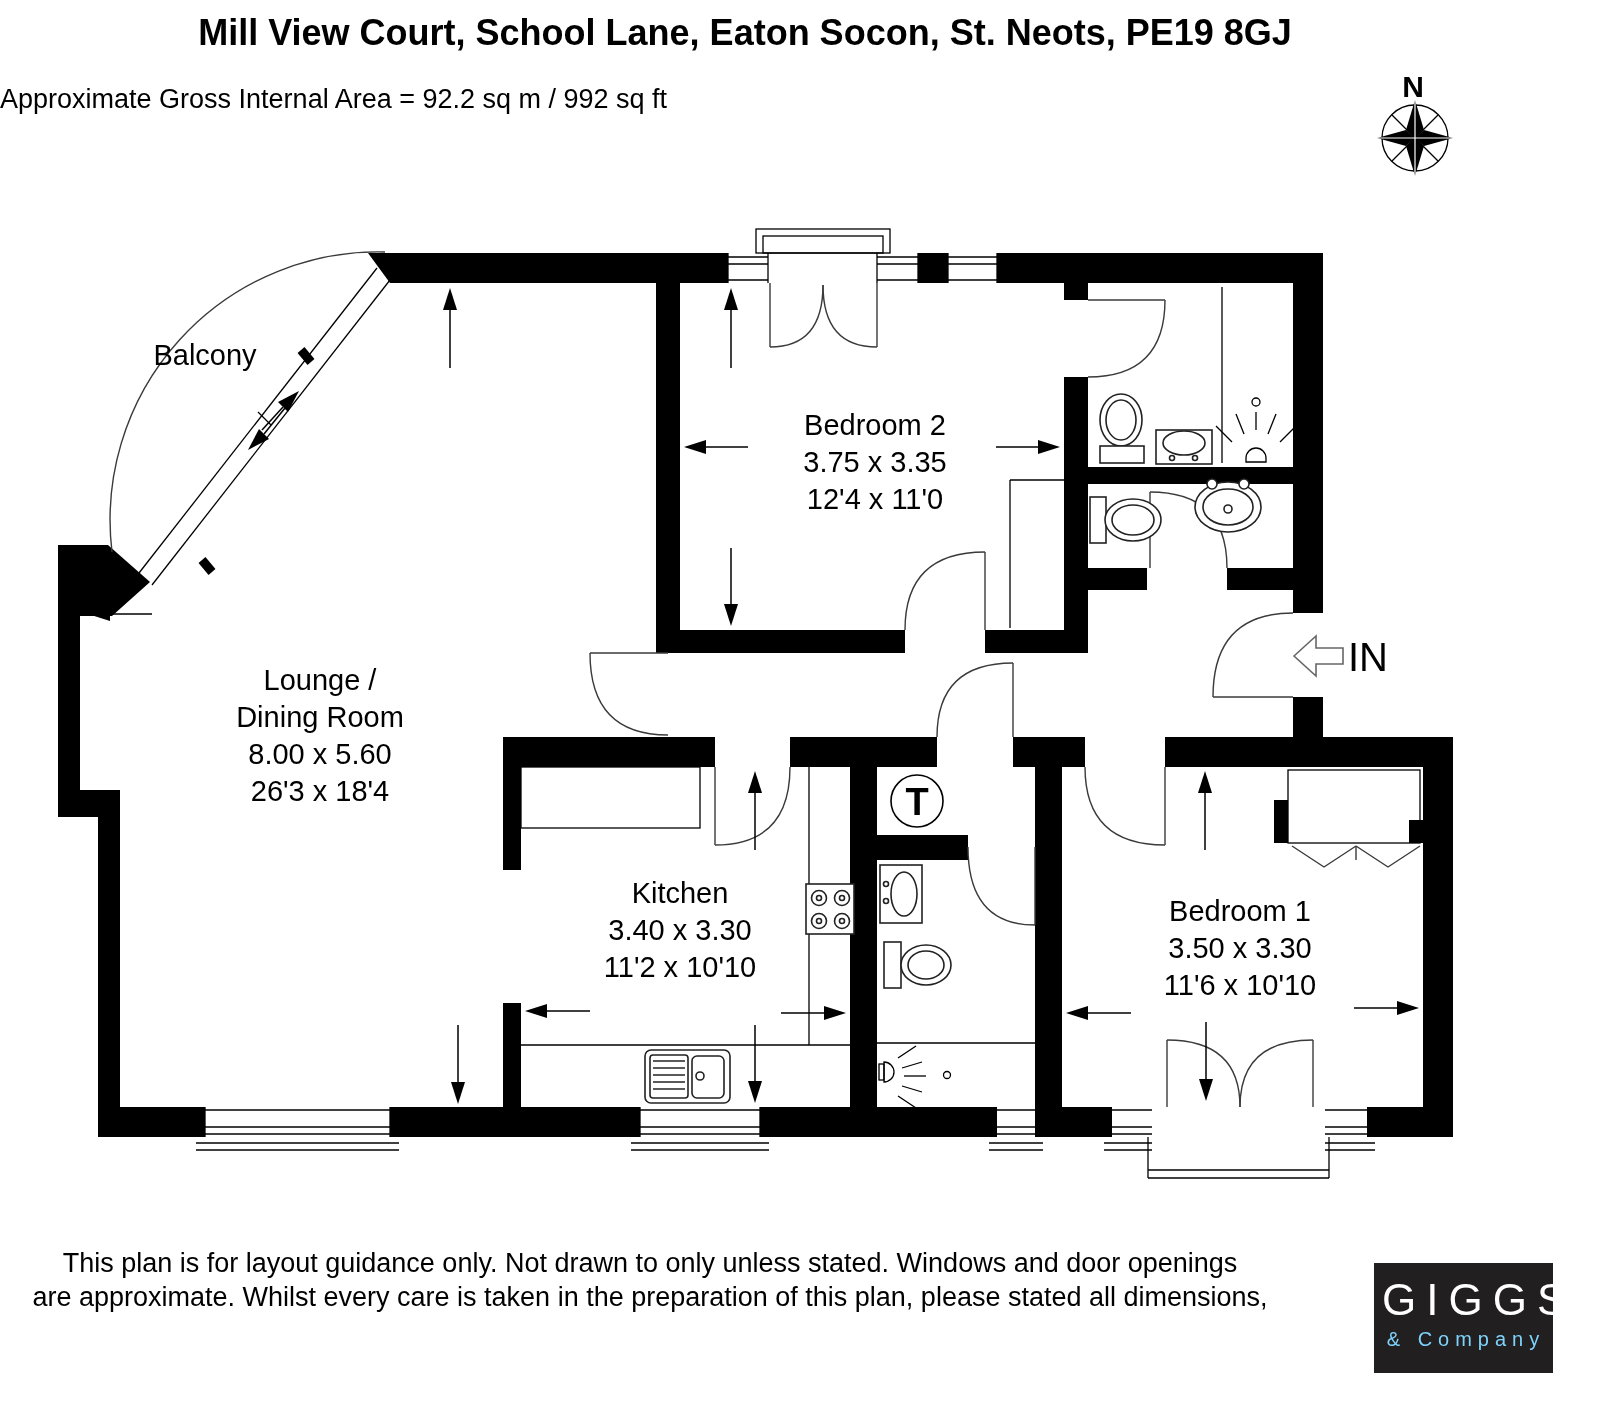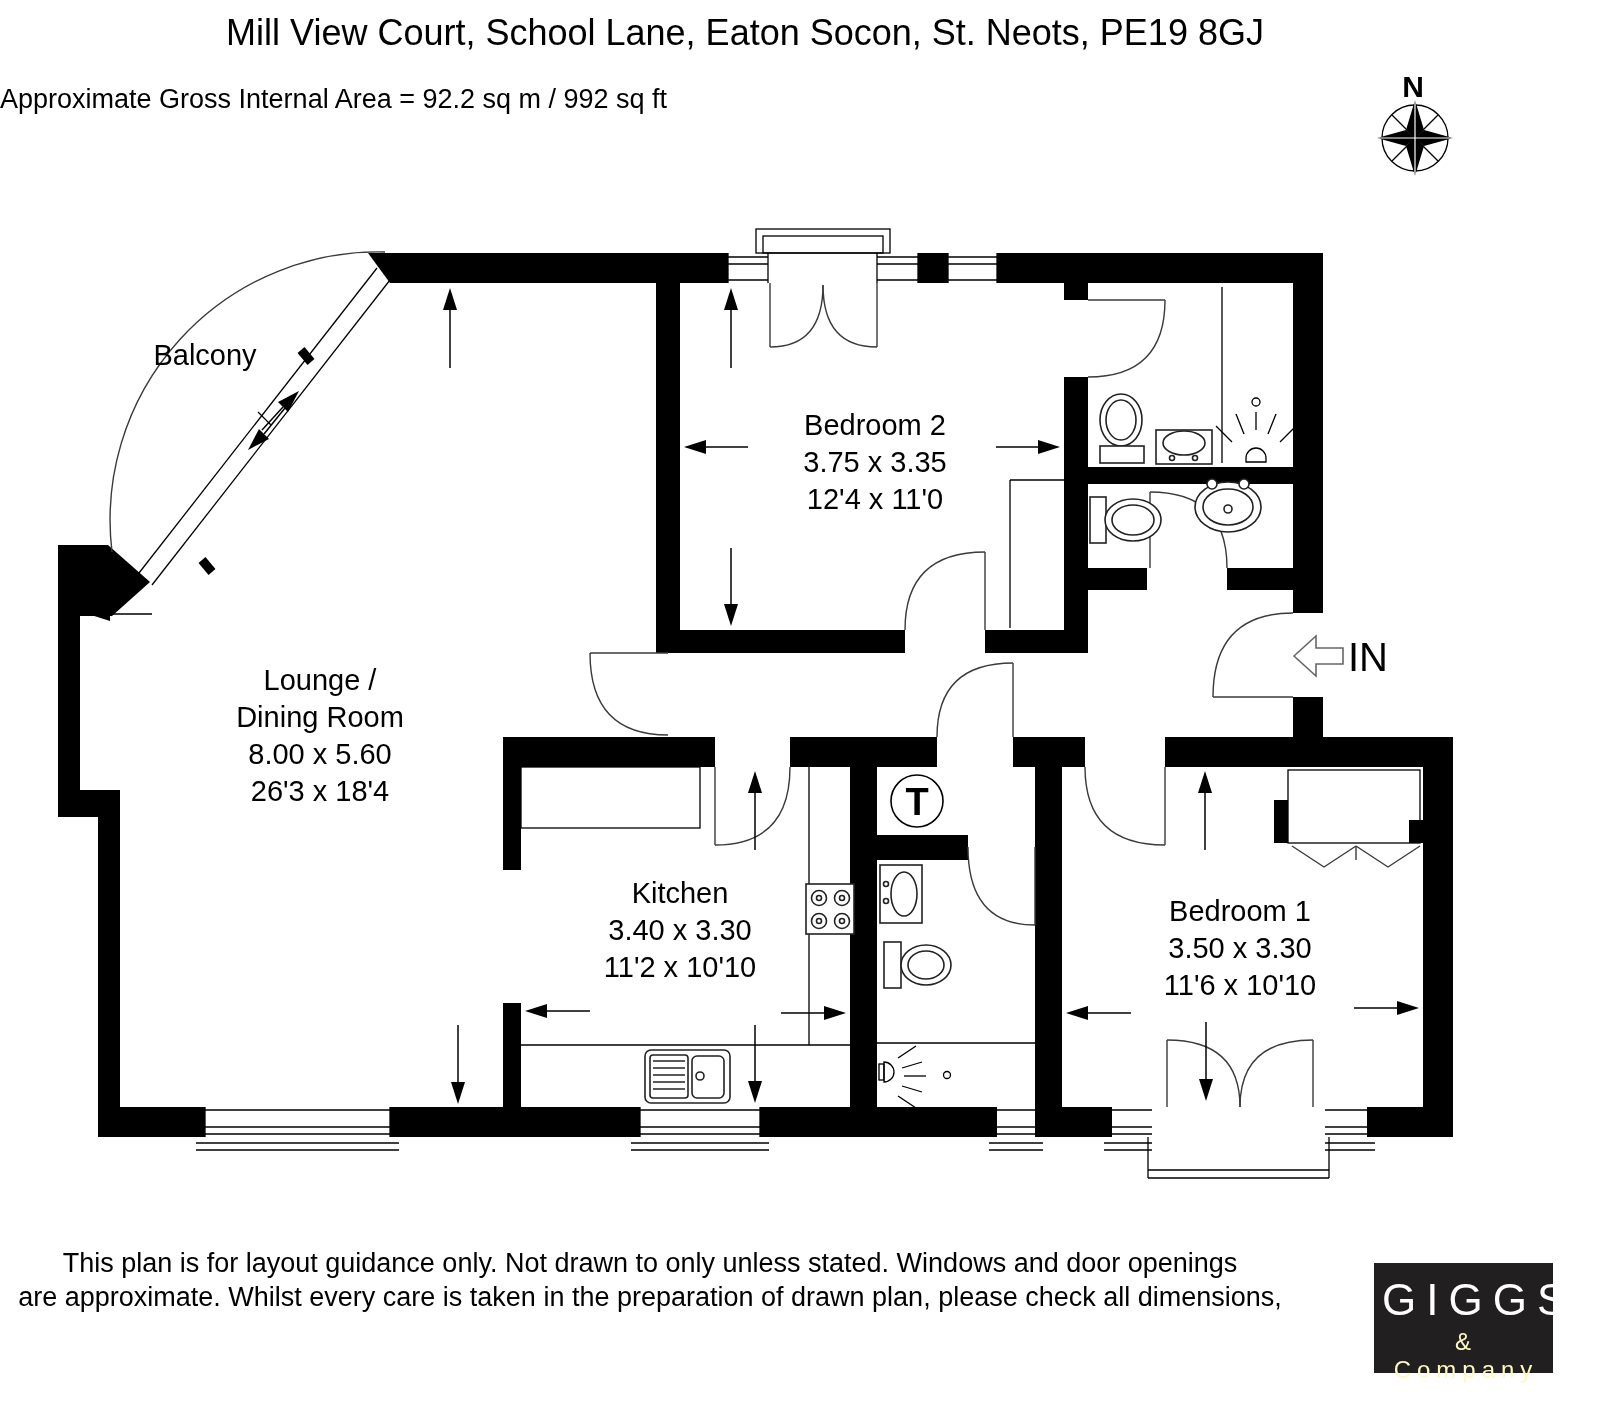--- a/index.html
+++ b/index.html
@@ -1,24 +1,24 @@
 <!DOCTYPE html>
 <html><head>
 <meta charset="utf-8">
 <style>
   html,body{margin:0;padding:0;background:#fff;}
   body{width:1600px;height:1409px;position:relative;font-family:"Liberation Sans",sans-serif;color:#000;}
   .abs{position:absolute;}
-  #title{top:12px;left:0;width:1490px;text-align:center;font-size:36px;font-weight:normal;}
+  #title{top:12px;left:0;width:1490px;text-align:center;font-size:36px;font-weight:bold;}
   #subtitle{top:84px;left:0;width:1490px;text-align:left;font-size:27px;}
   #plan-svg{top:0;left:0;width:1600px;height:1409px;}
   #disclaimer{top:1246px;left:0;width:1300px;text-align:center;font-size:27px;line-height:34px;}
   #logo{left:1374px;top:1263px;width:179px;height:110px;background:#221f20;color:#fff;text-align:center;}
   #logo .g1{font-size:44px;letter-spacing:10px;margin-top:12px;margin-left:8px;}
-  #logo .g2{font-size:24px;letter-spacing:6px;margin-top:3px;margin-left:5px;color:#fef9c3;}
+  #logo .g2{font-size:20px;letter-spacing:6px;margin-top:3px;margin-left:5px;color:#7dd3fc;}
   svg .wall{fill:#000;stroke:none;}
   svg .thin{stroke:#000;stroke-width:1.6;fill:none;}
   svg .thin2{stroke:#000;stroke-width:1.3;fill:none;}
   svg .arc{stroke:#3a3a3a;stroke-width:1.4;fill:none;}
   svg .fix{stroke:#222;stroke-width:1.6;fill:#fff;}
   svg .dim{stroke:#000;stroke-width:1.5;fill:none;}
   svg .dimhead{fill:#000;stroke:none;}
   svg text{font-family:"Liberation Sans",sans-serif;}
   svg .room-name{font-size:29px;text-anchor:middle;}
   svg .tick{stroke:#000;stroke-width:9;}
@@ -422,19 +422,19 @@
     <text class="room-name" x="680" y="977">11'2 x 10'10</text>
 
     <text class="room-name" x="1240" y="921">Bedroom 1</text>
     <text class="room-name" x="1240" y="958">3.50 x 3.30</text>
     <text class="room-name" x="1240" y="995">11'6 x 10'10</text>
   </g>
 </svg>
 
 <div class="abs" id="disclaimer">
   <div>This plan is for layout guidance only. Not drawn to only unless stated. Windows and door openings</div>
-  <div>are approximate. Whilst every care is taken in the preparation of drawn plan, please check all dimensions,</div>
+  <div>are approximate. Whilst every care is taken in the preparation of this plan, please stated all dimensions,</div>
 </div>
 
 <div class="abs" id="logo">
   <div class="g1">GIGGS</div>
   <div class="g2">&amp; Company</div>
 </div>
 
 </body></html>

